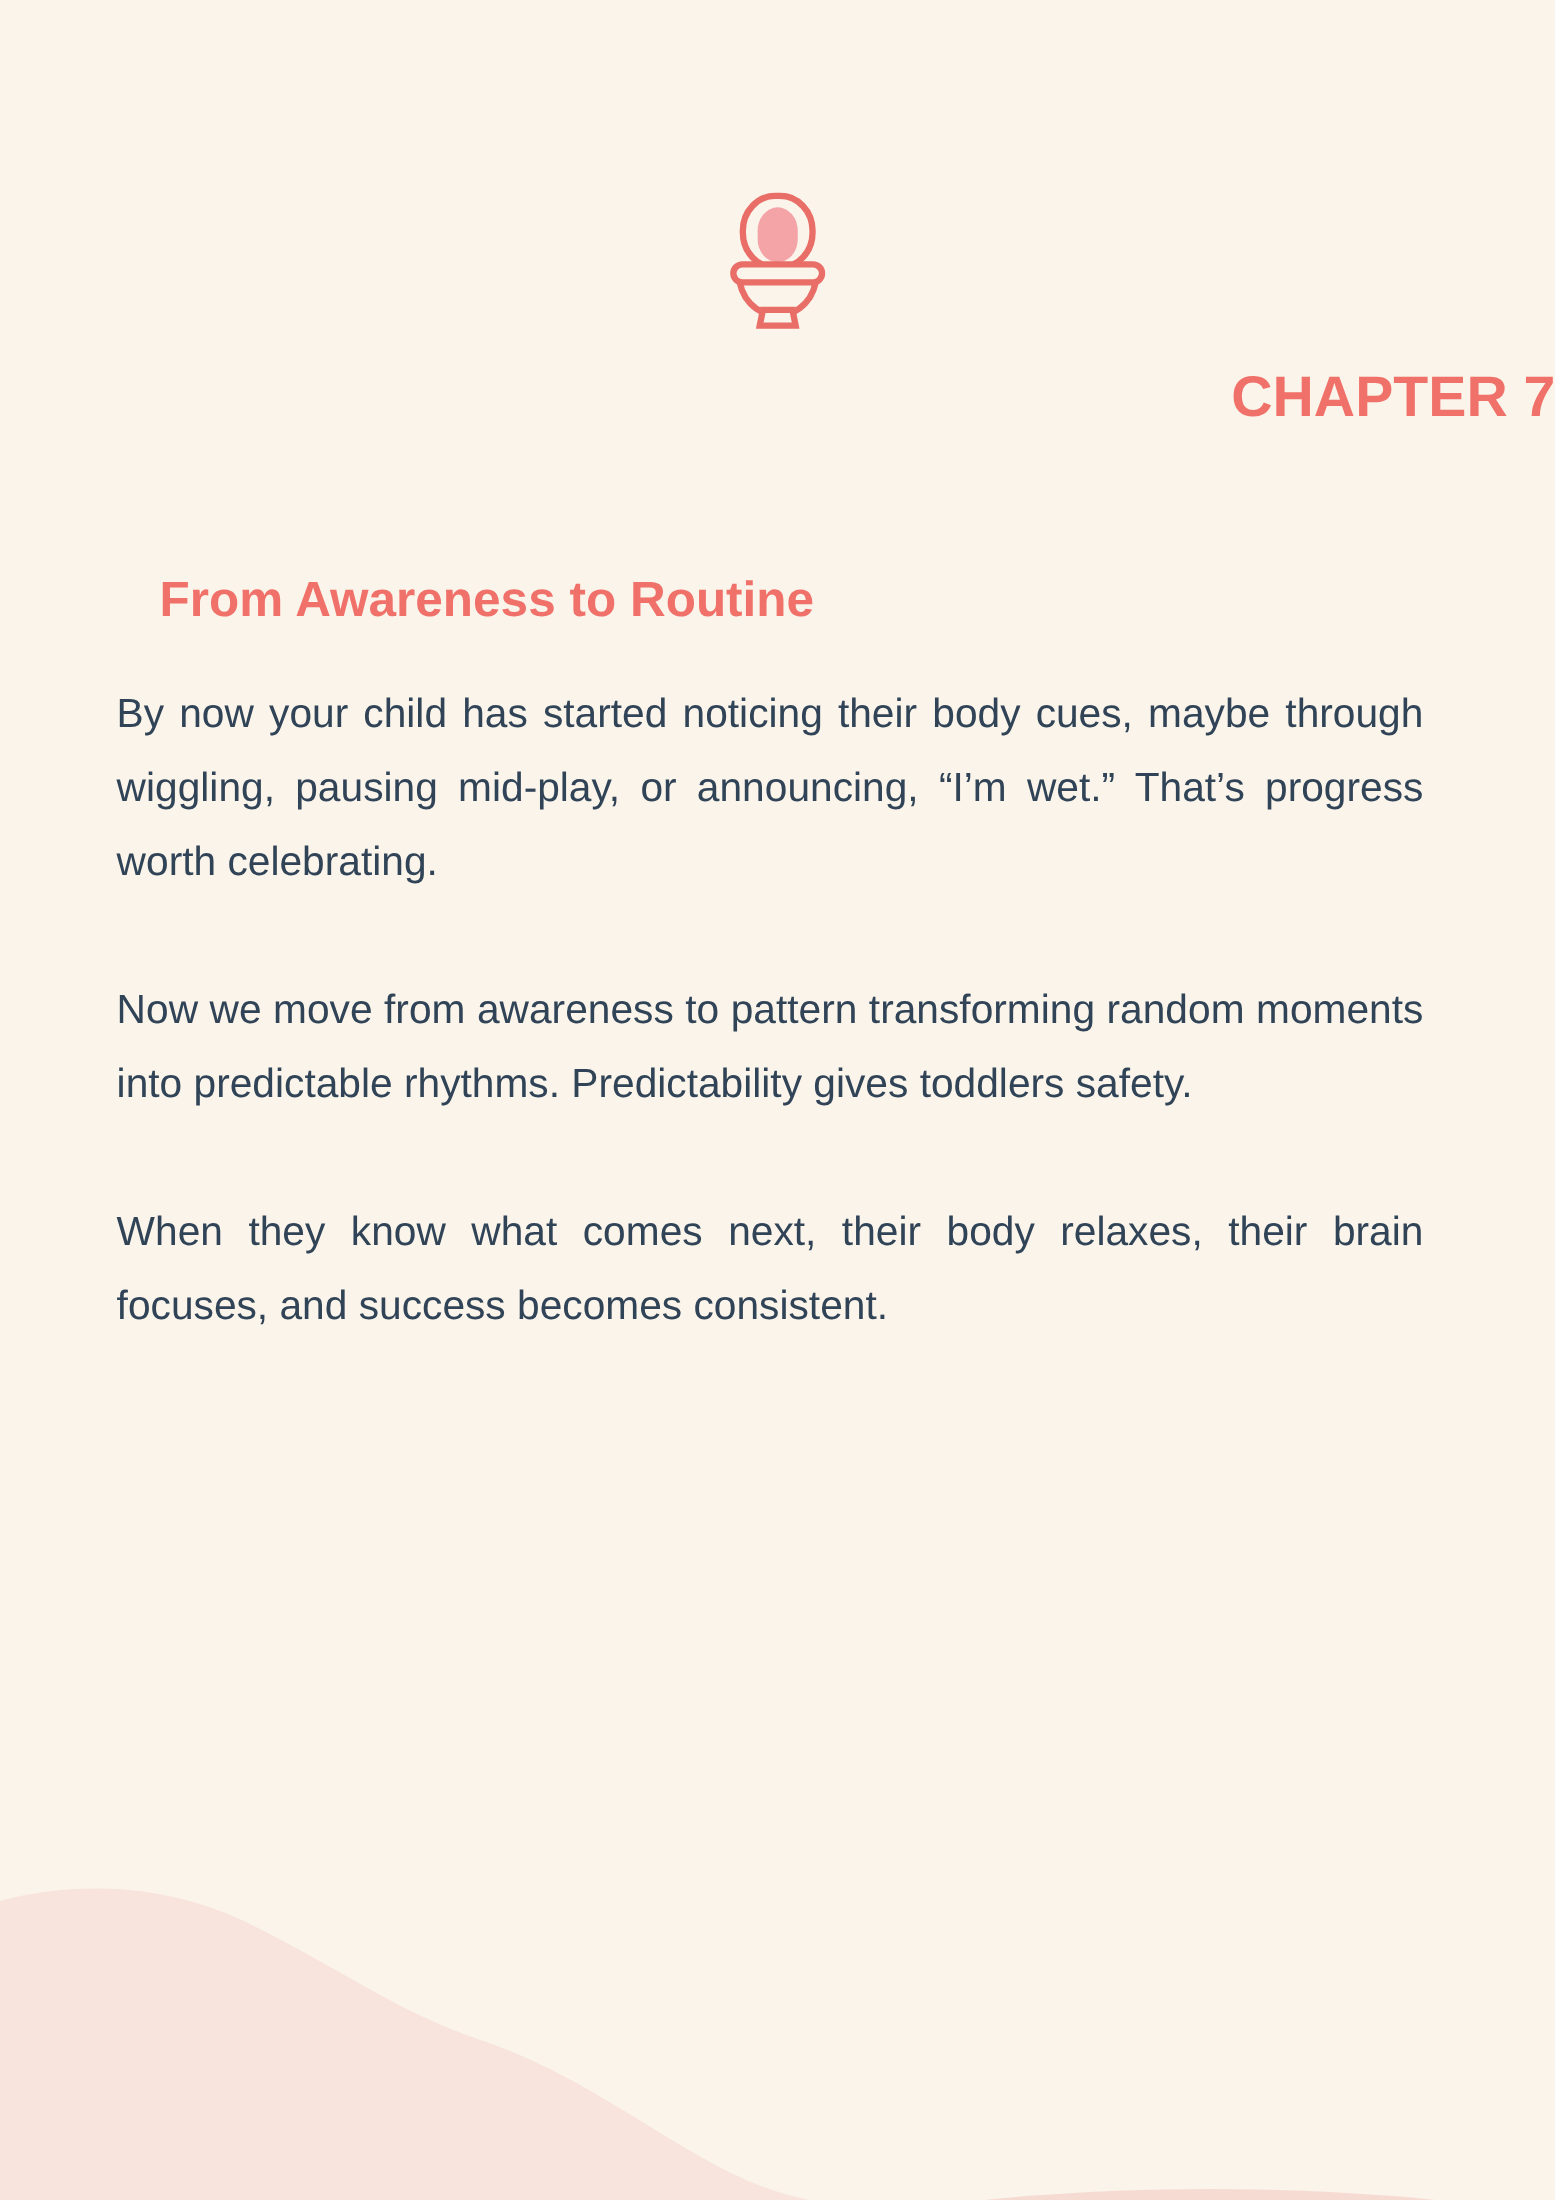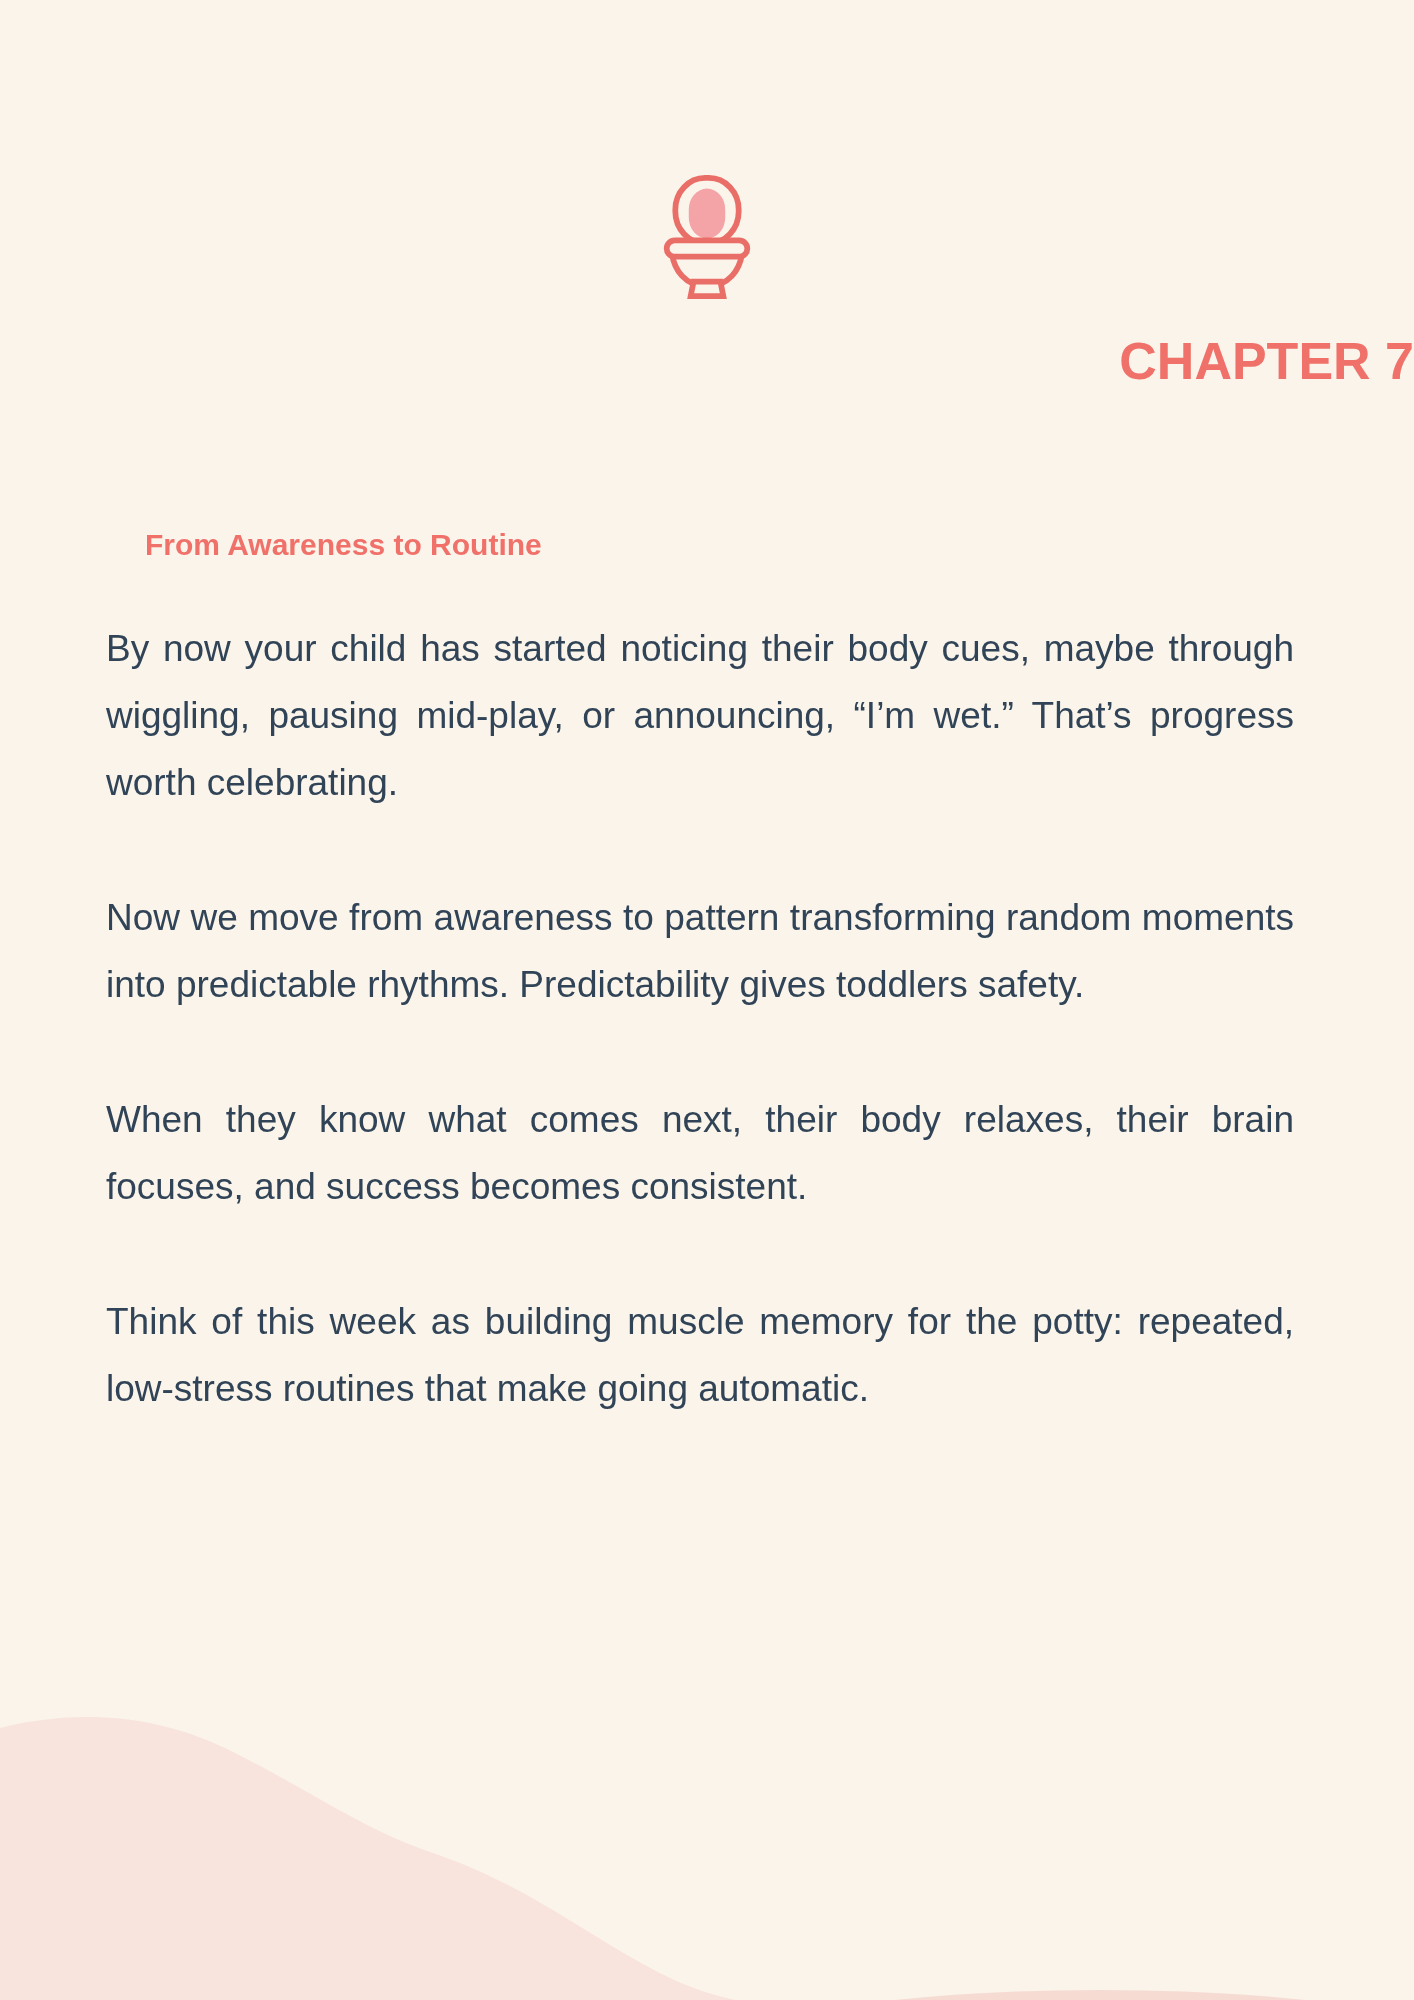--- a/index.html
+++ b/index.html
@@ -30,21 +30,21 @@
     line-height: 103px;
     letter-spacing: 0px;
   }
   .heading-block .chapter-kicker { }
   .heading-block .chapter-title { }
 
   .section-heading {
     margin: 110px 120px 0 145px;
     color: #F0716A;
     font-weight: bold;
-    font-size: 30px;
+    font-size: 45px;
     line-height: 44px;
   }
 
   .body-copy {
     margin: 0 120px 0 106px;
     color: #314457;
     font-size: 37px;
     line-height: 67px;
     text-align: justify;
   }
@@ -103,16 +103,15 @@
   <div class="heading-block">
     <div class="chapter-kicker">CHAPTER 7</div>
   </div>
 
   <h2 class="section-heading">From Awareness to Routine</h2>
 
   <div class="body-copy">
     <p>By now your child has started noticing their body cues, maybe through wiggling, pausing mid-play, or announcing, “I’m wet.” That’s progress worth celebrating.</p>
     <p>Now we move from awareness to pattern transforming random moments into predictable rhythms. Predictability gives toddlers safety.</p>
     <p>When they know what comes next, their body relaxes, their brain focuses, and success becomes consistent.</p>
-    <p>Think of this week as building muscle memory for the potty: repeated, low-stress routines that make going automatic.</p>
   </div>
 
 </div>
 
 </body></html>

